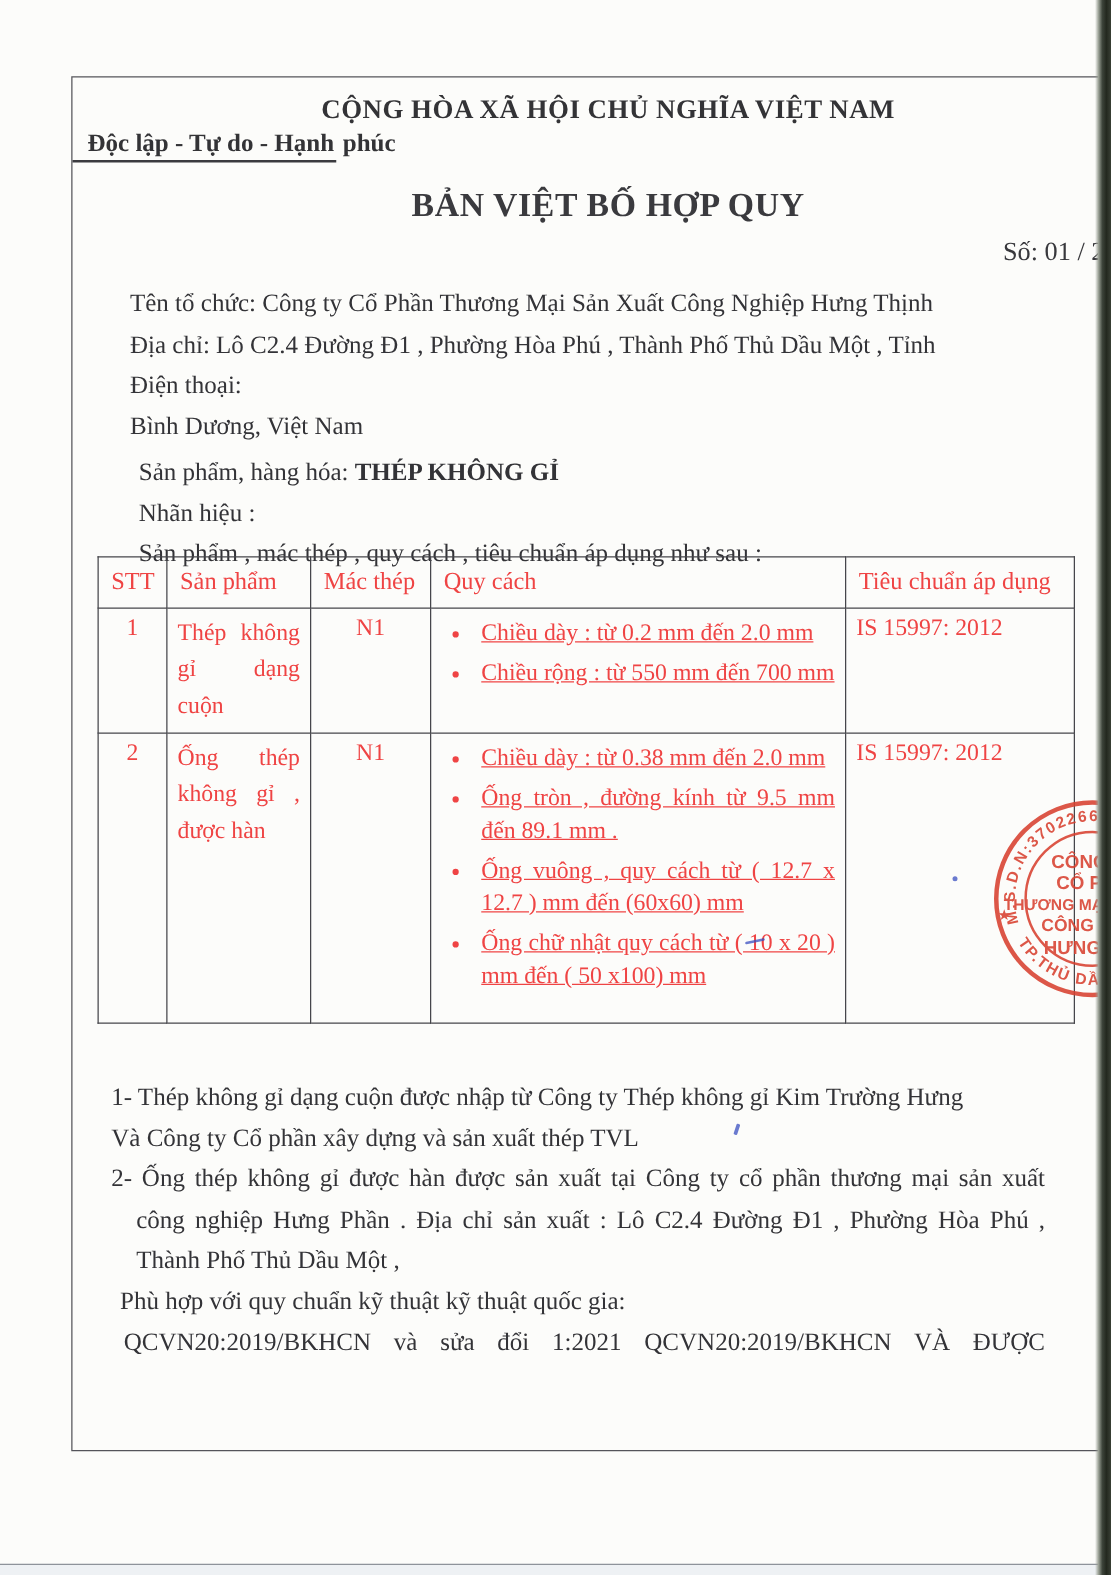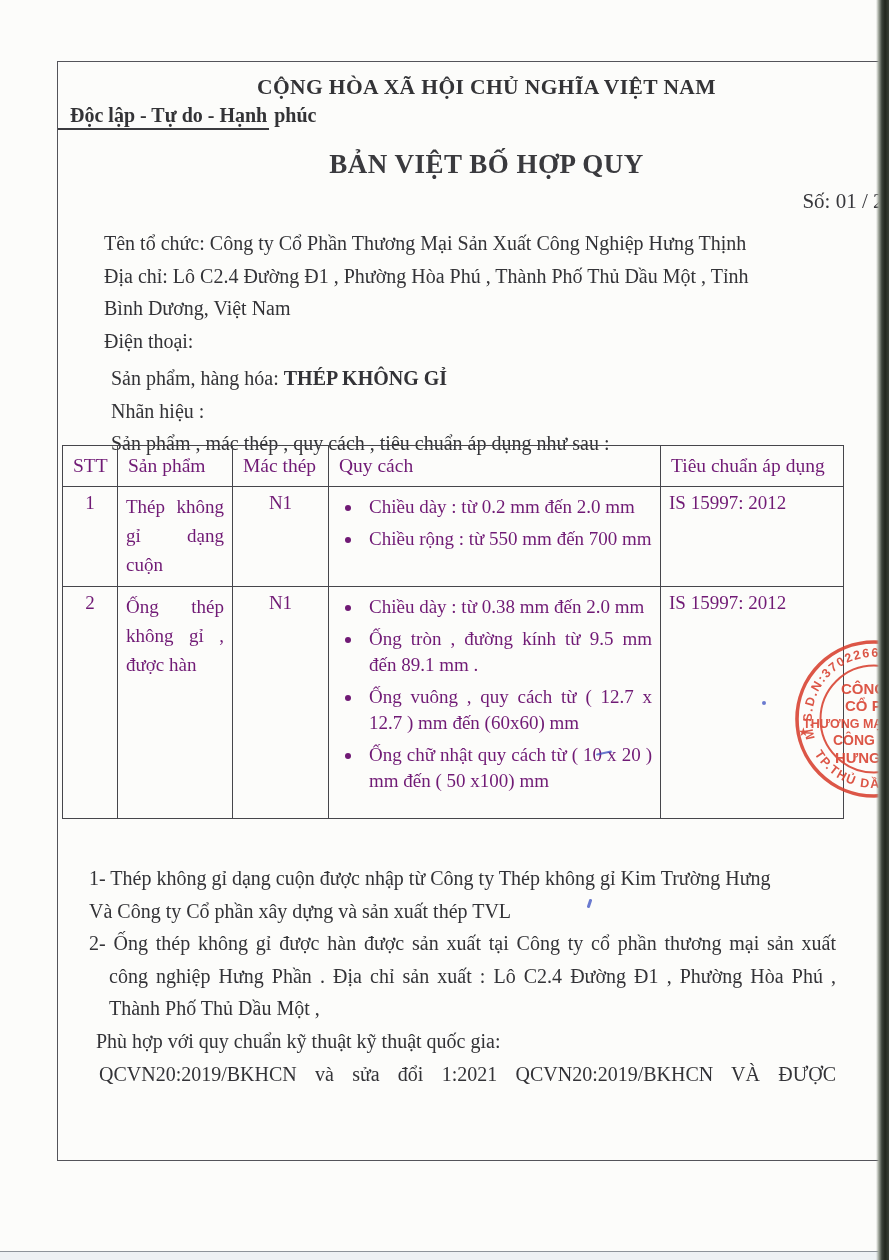--- a/index.html
+++ b/index.html
@@ -46,25 +46,25 @@
     position:absolute;top:127px;left:0;right:0;
     font-size:21px;text-align:right;color:#38383c;
   }
   .org{
     position:absolute;top:165px;left:46px;right:28px;
     font-size:20px;line-height:32.5px;color:#333337;
   }
   .org .gap{margin-top:5px;}
   .org .ind{padding-left:7px;}
   table.products{
-    position:absolute;top:383px;left:4px;
+    position:absolute;top:383px;left:20px;
     width:781px;
     border-collapse:collapse;
     table-layout:fixed;
-    font-size:19px;color:#701a75;
+    font-size:19px;color:#ef4444;
   }
   table.products th,table.products td{
     border:1.5px solid #46464b;
     vertical-align:top;
     padding:5px 8px;
     box-sizing:border-box;
   }
   table.products th{
     font-weight:normal;font-size:19.5px;
     text-align:left;height:41px;vertical-align:middle;
@@ -78,20 +78,21 @@
   ul.specs{
     margin:2px 0 0 0;
     padding:0 0 0 26px;
     list-style:disc;
   }
   ul.specs li{
     line-height:26px;
     text-align:justify;
     margin-bottom:6px;
     padding-left:6px;
+    text-decoration:underline;
   }
   .notes{
     position:absolute;top:800px;left:31px;width:747px;
     font-size:20px;line-height:32.6px;color:#333337;
   }
   .jl{text-align:justify;text-align-last:justify;}
   .notes .ind20{padding-left:20px;}
   .notes .ind7{padding-left:7px;}
   .notes .ind10{padding-left:10px;}
   .notes .outd{margin-left:-28px;}
@@ -128,22 +129,22 @@
       <span class="u">Độc lập - Tự do - Hạnh</span><span> phúc</span>
     </div>
 
     <h1 class="doc-title">BẢN VIỆT BỐ HỢP QUY</h1>
 
     <div class="doc-no">Số: 01 / 2024</div>
 
     <div class="org">
       <div>Tên tổ chức: Công ty Cổ Phần Thương Mại Sản Xuất Công Nghiệp Hưng Thịnh</div>
       <div>Địa chỉ: Lô C2.4 Đường Đ1 , Phường Hòa Phú , Thành Phố Thủ Dầu Một , Tỉnh</div>
+      <div>Điện thoại:</div>
       <div>Bình Dương, Việt Nam</div>
-      <div>Điện thoại:</div>
       <div class="gap ind">
         <span>Sản phẩm, hàng hóa: </span><b>THÉP KHÔNG GỈ</b>
       </div>
       <div class="ind">Nhãn hiệu :</div>
       <div class="ind">Sản phẩm , mác thép , quy cách , tiêu chuẩn áp dụng như sau :</div>
     </div>
 
     <table class="products">
       <colgroup>
         <col class="c-stt">

